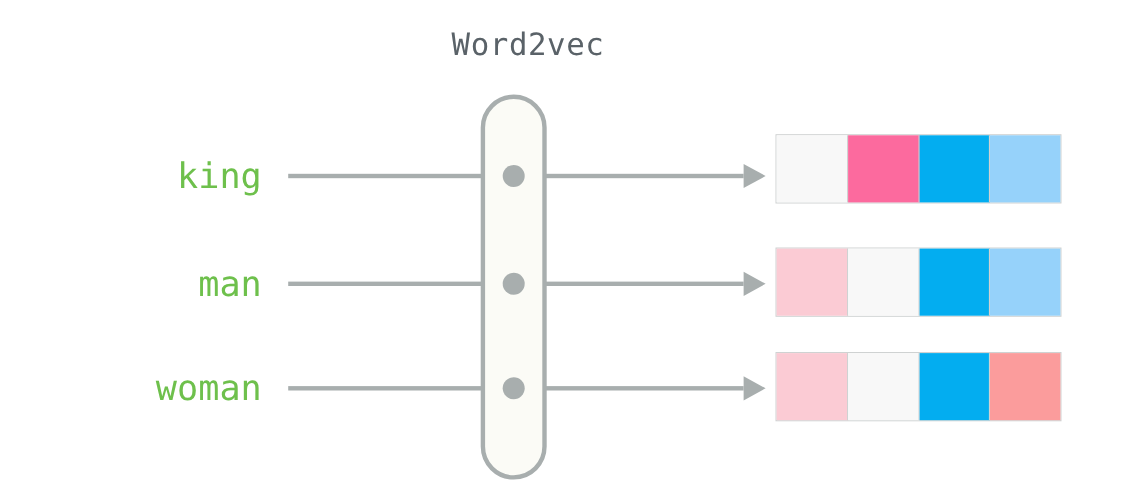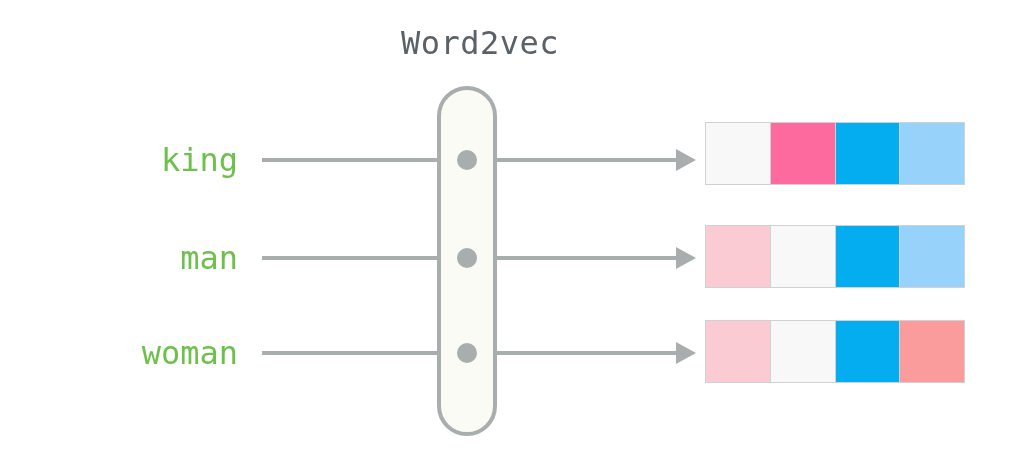--- a/index.html
+++ b/index.html
@@ -17,21 +17,21 @@
   }
 
   
   #title {
     position: absolute;
     left: 300px;
     top: 24px;
     width: 360px;
     text-align: center;
     font-family: "DejaVu Sans Mono", "Liberation Mono", monospace;
-    font-size: 32px;
+    font-size: 28px;
     font-weight: 400;
     letter-spacing: 0.5px;
     color: #5a6268;
     white-space: nowrap;
   }
 
   
   .word-label {
     position: absolute;
     right: 786px;              

